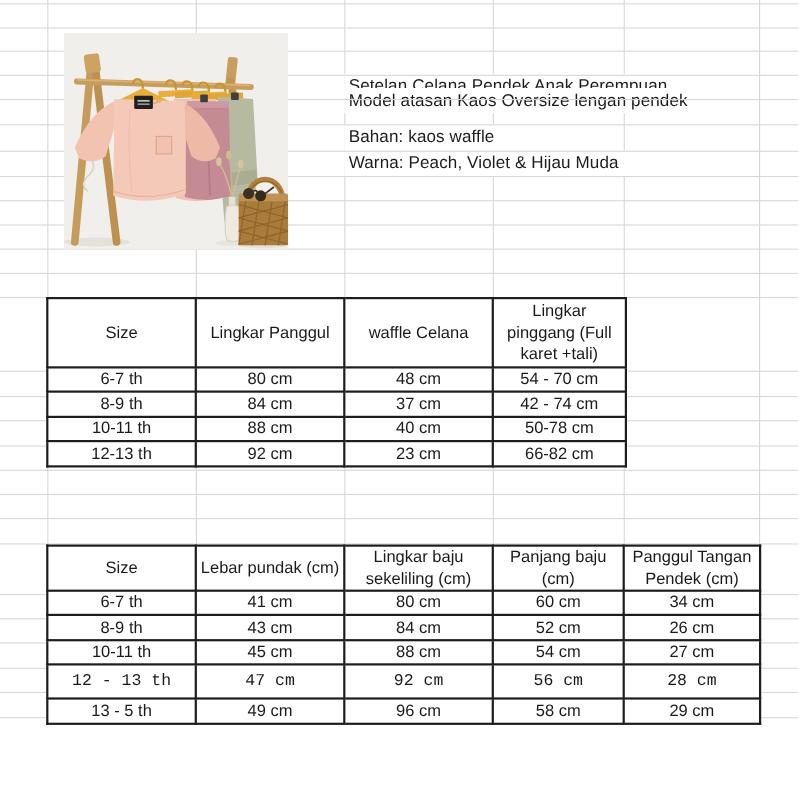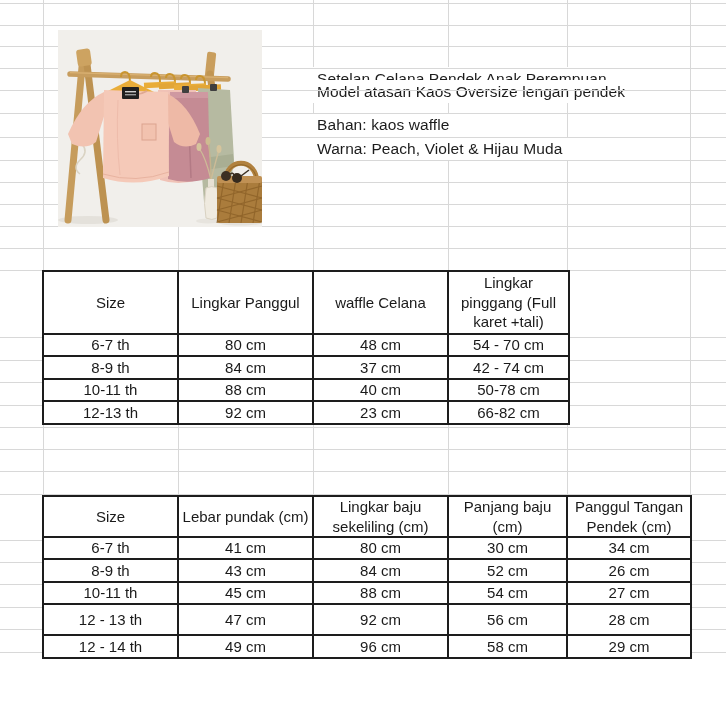--- a/index.html
+++ b/index.html
@@ -217,46 +217,46 @@
           <th>Lingkar baju sekeliling (cm)</th>
           <th>Panjang baju (cm)</th>
           <th>Panggul Tangan Pendek (cm)</th>
         </tr>
       </thead>
       <tbody>
         <tr style="height: 22.4px;">
           <td>6-7 th</td>
           <td>41 cm</td>
           <td>80 cm</td>
-          <td>30 cm</td>
+          <td>60 cm</td>
           <td>34 cm</td>
         </tr>
         <tr style="height: 22.4px;">
           <td>8-9 th</td>
           <td>43 cm</td>
           <td>84 cm</td>
           <td>52 cm</td>
           <td>26 cm</td>
         </tr>
         <tr style="height: 22.4px;">
           <td>10-11 th</td>
           <td>45 cm</td>
           <td>88 cm</td>
           <td>54 cm</td>
           <td>27 cm</td>
         </tr>
-        <tr style="height: 31px;">
+        <tr style="height: 31px; font-family: Liberation Mono, monospace;">
           <td>12 - 13 th</td>
           <td>47 cm</td>
           <td>92 cm</td>
           <td>56 cm</td>
           <td>28 cm</td>
         </tr>
         <tr style="height: 22.4px;">
-          <td>12 - 14 th</td>
+          <td>13 - 5 th</td>
           <td>49 cm</td>
           <td>96 cm</td>
           <td>58 cm</td>
           <td>29 cm</td>
         </tr>
       </tbody>
     </table>
 
 </div>
 

